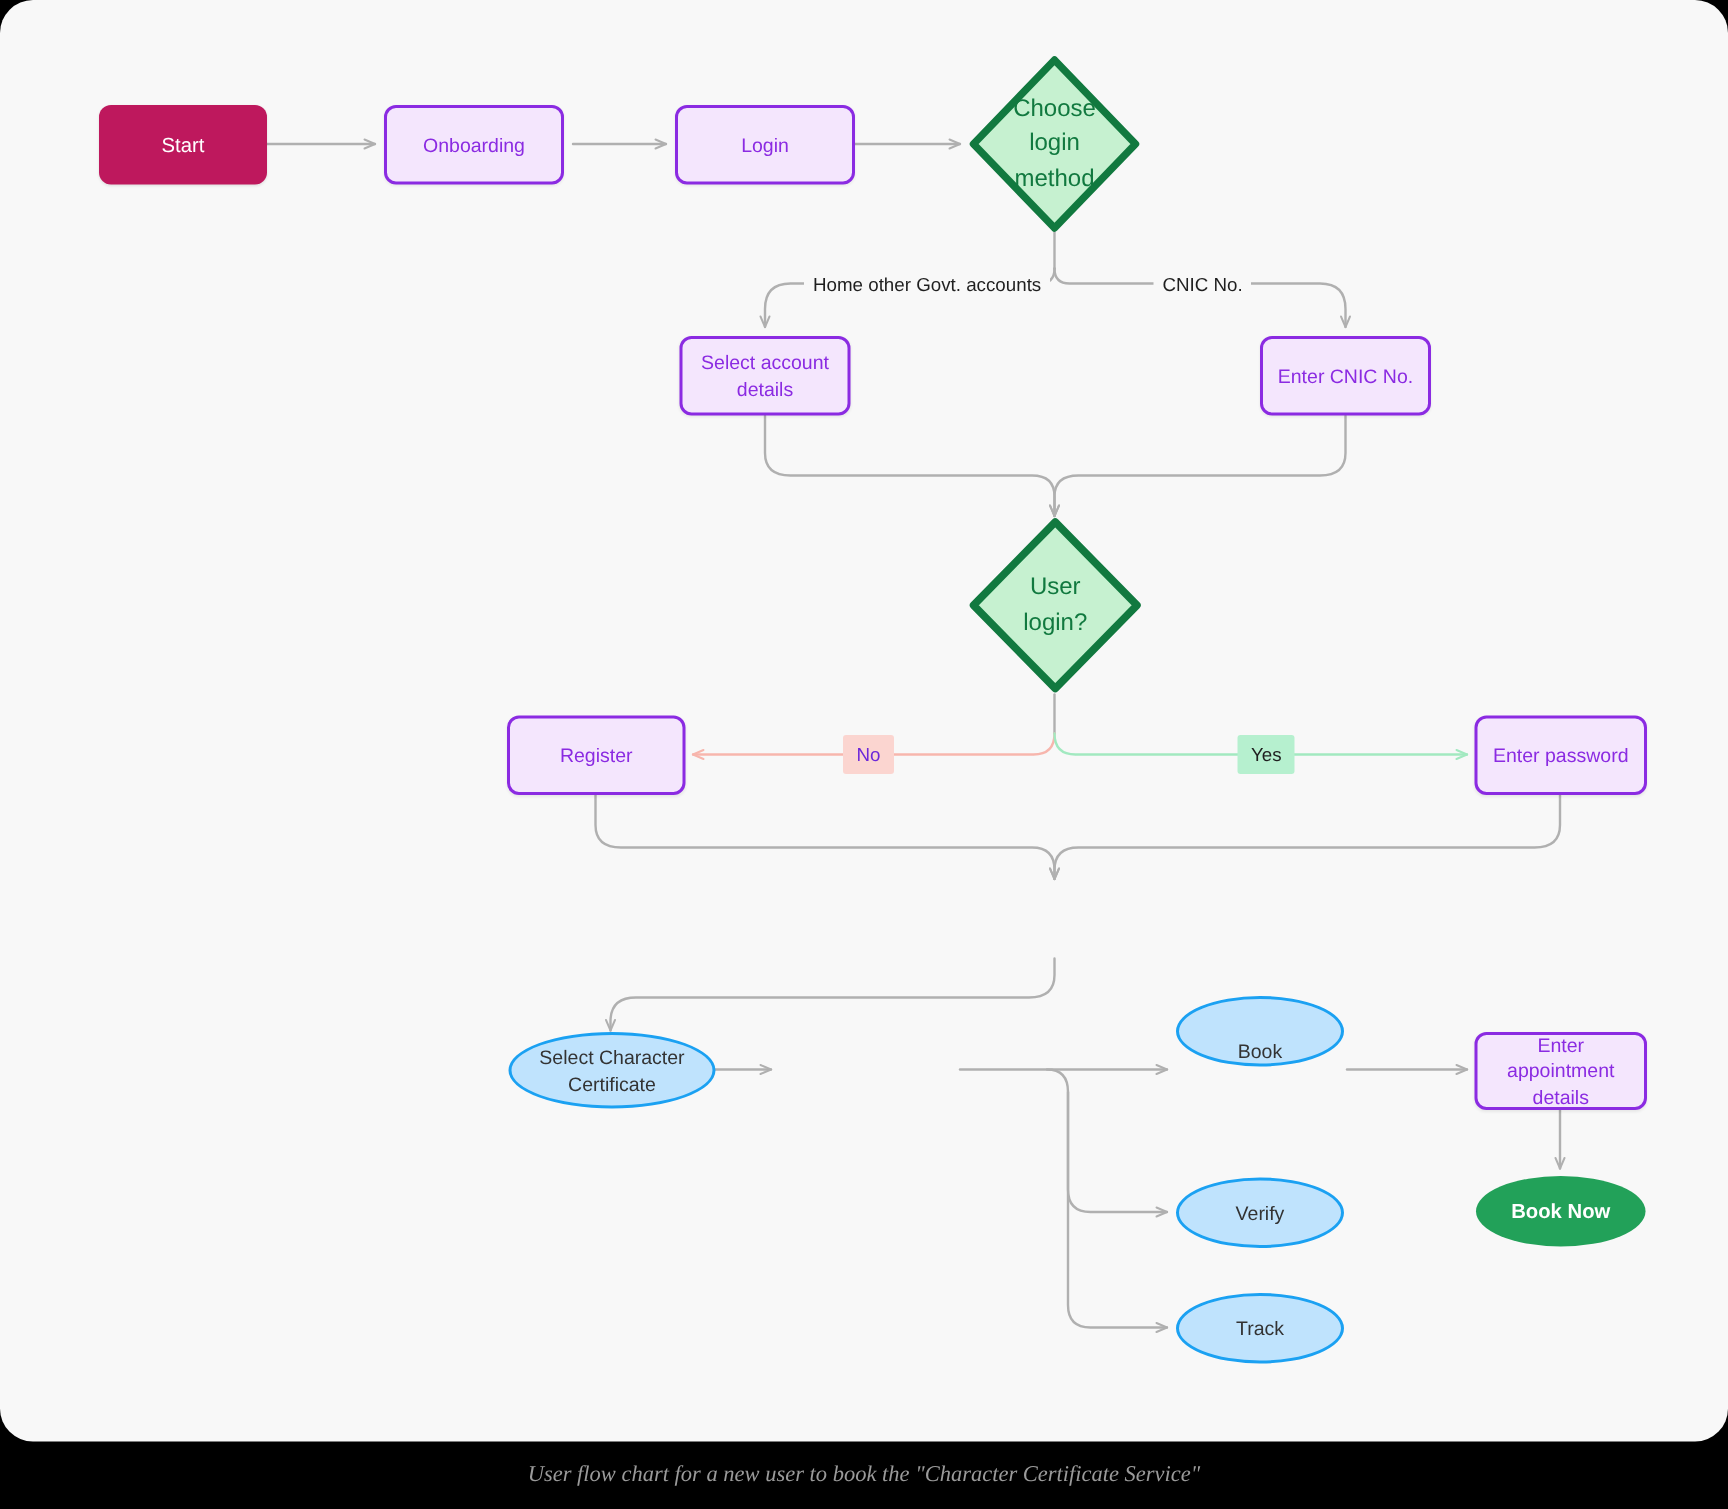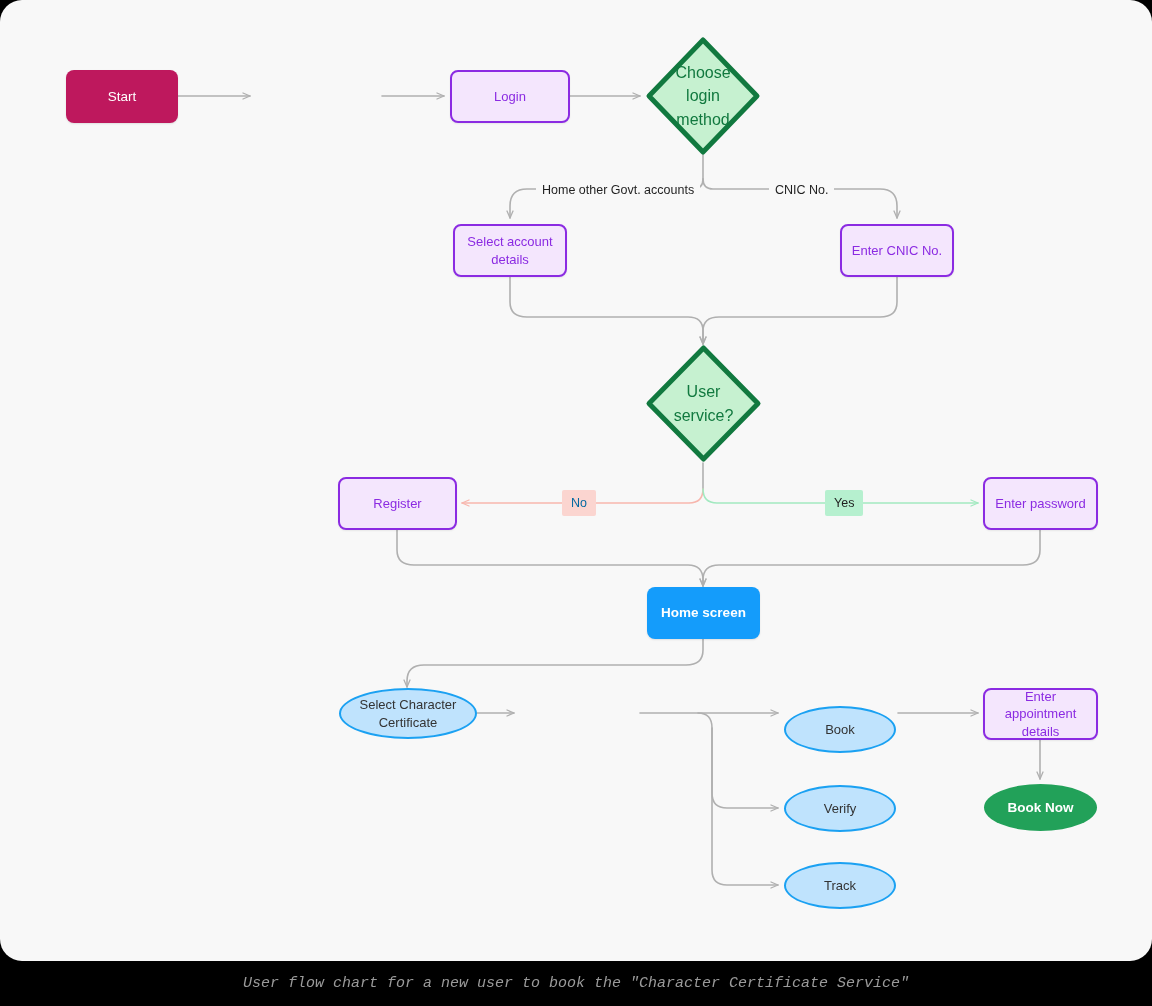--- a/index.html
+++ b/index.html
@@ -113,21 +113,21 @@
     background: #f8f8f8;
     padding: 1px 6px;
     white-space: nowrap;
     line-height: 1.3;
   }
   .edge-label.plain { background: #f8f8f8; }
   .edge-label.chip-no {
     background: #fbd5d0;
     border-radius: 2px;
     padding: 5px 9px;
-    color: #0369a1;
+    color: #6d28d9;
   }
   .edge-label.chip-yes {
     background: #b6f0cf;
     border-radius: 2px;
     padding: 5px 9px;
     color: #1f1f1f;
   }
 
   
   #caption {
@@ -135,21 +135,21 @@
     left: 0;
     top: 961px;
     width: 1152px;
     height: 45px;
     display: flex;
     align-items: center;
     justify-content: center;
     color: #9a9a9a;
     font-size: 15px;
     font-style: italic;
-    font-family: Liberation Mono, monospace;
+    font-family: Liberation Serif, serif;
   }
 </style>
 </head>
 <body>
 
 <div id="root">
   <div id="canvas">
 
     <svg id="edges" viewBox="0 0 1152 961" xmlns="http://www.w3.org/2000/svg">
       <defs>
@@ -212,20 +212,23 @@
         <path d="M898,713 L978,713" marker-end="url(#arrow-gray)"></path>
 
         <path d="M1040,740 L1040,779" marker-end="url(#arrow-gray)"></path>
       </g>
     </svg>
 
     <div class="node n-start" style="left:66px; top:70px; width:112px; height:53px;">
       <span class="node-label">Start</span>
     </div>
 
+    <div class="node n-process" style="left:256px; top:70px; width:120px; height:53px;">
+      <span class="node-label">Onboarding</span>
+    </div>
 
     <div class="node n-process" style="left:450px; top:70px; width:120px; height:53px;">
       <span class="node-label">Login</span>
     </div>
 
     <div class="node n-diamond" style="left:645px; top:36px; width:116px; height:120px;">
       <svg class="dia-shape" viewBox="0 0 116 120" preserveAspectRatio="none">
         <polygon points="58,4 112,60 58,116 4,60" fill="#c6f1d0" stroke="#11793f" stroke-width="5" stroke-linejoin="round"></polygon>
       </svg>
       <span class="dia-text">Choose
@@ -240,42 +243,39 @@
 
     <div class="node n-process" style="left:840px; top:224px; width:114px; height:53px;">
       <span class="node-label">Enter CNIC No.</span>
     </div>
 
     <div class="node n-diamond" style="left:645px; top:344px; width:117px; height:119px;">
       <svg class="dia-shape" viewBox="0 0 117 119" preserveAspectRatio="none">
         <polygon points="58.5,4 113,59.5 58.5,115 4,59.5" fill="#c6f1d0" stroke="#11793f" stroke-width="5" stroke-linejoin="round"></polygon>
       </svg>
       <span class="dia-text">User
-service?</span>
+login?</span>
     </div>
 
     <div class="node n-process" style="left:338px; top:477px; width:119px; height:53px;">
       <span class="node-label">Register</span>
     </div>
 
     <div class="node n-process" style="left:983px; top:477px; width:115px; height:53px;">
       <span class="node-label">Enter password</span>
     </div>
 
-    <div class="node n-home" style="left:647px; top:587px; width:113px; height:52px;">
-      <span class="node-label">Home screen</span>
-    </div>
 
     <div class="node n-ellipse" style="left:339px; top:688px; width:138px; height:51px;">
       <span class="node-label">Select Character
 Certificate</span>
     </div>
 
 
-    <div class="node n-ellipse" style="left:784px; top:706px; width:112px; height:47px;">
+    <div class="node n-ellipse" style="left:784px; top:664px; width:112px; height:47px;align-items:flex-end;">
       <span class="node-label">Book</span>
     </div>
 
     <div class="node n-ellipse" style="left:784px; top:785px; width:112px; height:47px;">
       <span class="node-label">Verify</span>
     </div>
 
     <div class="node n-ellipse" style="left:784px; top:862px; width:112px; height:47px;">
       <span class="node-label">Track</span>
     </div>

